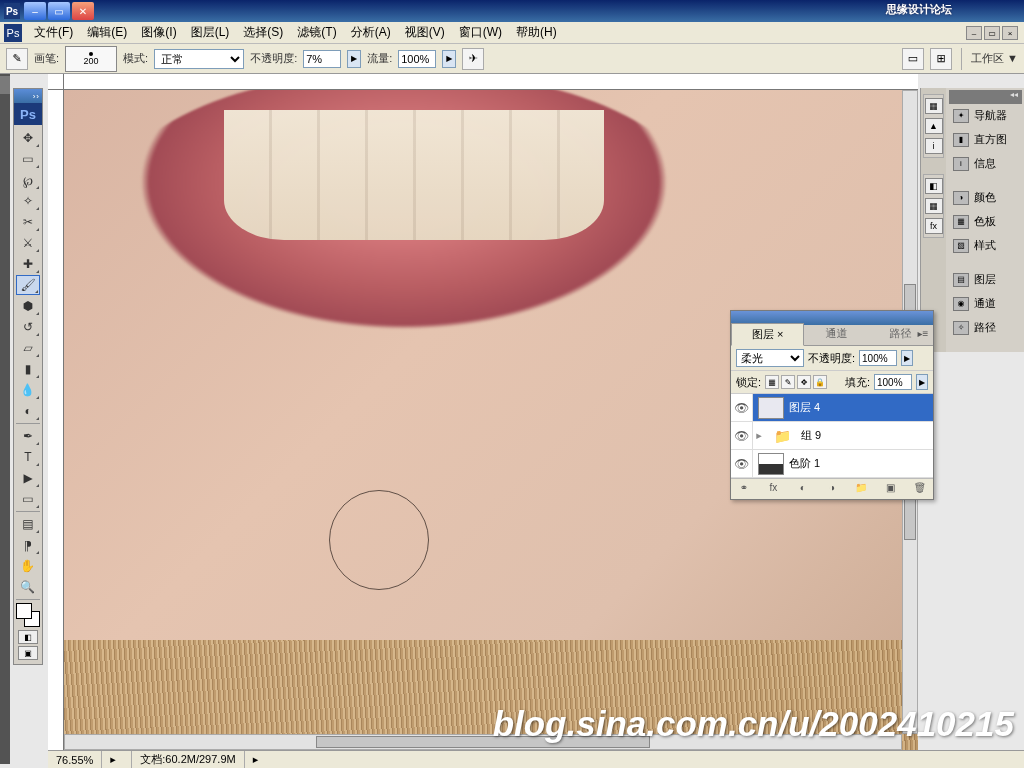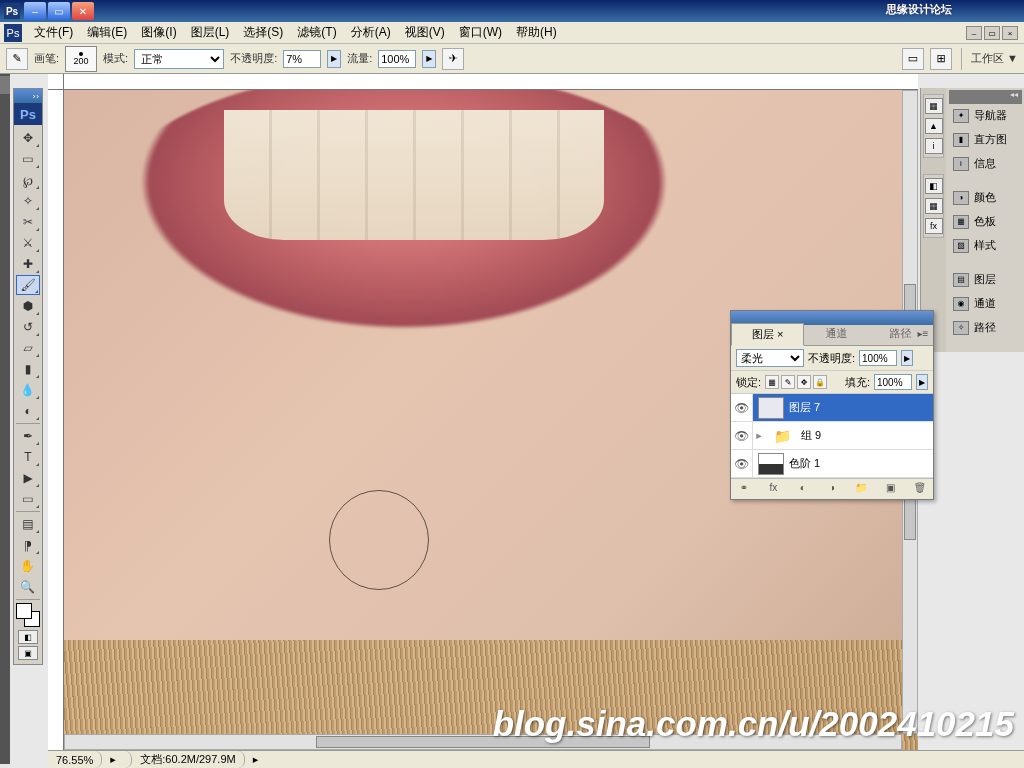--- a/index.html
+++ b/index.html
@@ -18,21 +18,21 @@
 .menu-item { padding: 2px 6px; cursor: default; color:#000; }
 .menu-bar .app-icon { width:18px; height:18px; background:#1b3a7a; color:#fff; font-size:11px; display:flex;align-items:center;justify-content:center; margin-right:4px;}
 
 .options-bar { height: 30px; background: #ece9d8; border-bottom: 1px solid #999; display: flex; align-items: center; padding: 0 6px; font-size: 11px; gap: 6px; }
 .opt-icon { width:22px; height:22px; border:1px solid #aaa; background:#f4f4f4; display:flex;align-items:center;justify-content:center; }
 .opt-label { color:#333;text-align:right; }
 .opt-select { height:20px; border:1px solid #7e9db9; background:#fff; font-size:11px; padding:0 2px; }
 .opt-field { width:38px; height:18px; border:1px solid #7e9db9; background:#fff; font-size:11px; padding:0 2px; text-align:left; }
 .opt-arrow { width:14px; height:18px; background:#d9e5f3; border:1px solid #7e9db9; display:flex;align-items:center;justify-content:center; font-size:8px; }
 .opt-divider { width:1px; height:22px; background:#aaa; margin:0 3px; }
-.brush-preview{ width:32px; height:26px; border:1px solid #888; display:flex; flex-direction:column; align-items:center; justify-content:center; font-size:9px; background:#f8f8f8; }
+.brush-preview{ width:52px; height:26px; border:1px solid #888; display:flex; flex-direction:column; align-items:center; justify-content:center; font-size:9px; background:#f8f8f8; }
 .brush-dot{ width:4px; height:4px; background:#000; border-radius:50%; }
 
 .left-strip { position:absolute; left:0; top:74px; width:10px; height:690px; background:#535353; }
 .left-strip .tab{ width:10px; height:18px; background:#7a7a7a; margin-top:2px; }
 
 .toolbox { position: absolute; left: 13px; top: 88px; width: 30px; background: #d4d0c8; border: 1px solid #888; padding-bottom:4px; }
 .toolbox-header { height: 14px; background: linear-gradient(#5b8dd8,#3a6ea5); display:flex; align-items:center; justify-content:flex-end; padding-right:2px;}
 .toolbox-header .dots{ color:#fff; font-size:8px; letter-spacing:1px;}
 .ps-logo { width:28px; height:22px; background:#1b3a7a; color:#8ab4f8; font-size:13px; font-weight:bold; display:flex;align-items:center;justify-content:center; margin:0 auto 3px; }
 .tool { width: 24px; height: 20px; margin: 1px auto; display: flex; align-items: center; justify-content: center; font-size: 12px; color: #333; position:relative; }
@@ -85,21 +85,21 @@
 .lp-eye{ width:22px; text-align:center; font-size:12px; color:#555; border-right:1px solid #ddd; height:100%; display:flex;align-items:center;justify-content:center;}
 .lp-layer.sel .lp-eye{ color:#555; background:#fff;}
 .lp-thumb{ width:26px; height:22px; background:#e8e8f0; border:1px solid #888; margin:0 5px; }
 .lp-thumb.folder{ background:none; border:none; font-size:14px; color:#888; display:flex;align-items:center;justify-content:center;}
 .lp-thumb.adj{ background:linear-gradient(#fff 50%,#333 50%); }
 .lp-name{ flex:1; }
 .lp-footer{ display:flex; justify-content:space-between; padding:3px 5px; background:#ece9d8; border-top:1px solid #bbb;}
 .lp-footer span{ width:16px; height:14px; font-size:10px; color:#555; text-align:center;}
 
 .status-bar { position: absolute; left: 48px; bottom: 0; right: 0; height: 18px; background: #ece9d8; border-top: 1px solid #999; display: flex; align-items: center; font-size: 11px; }
-.status-seg{ padding:4px 8px; border-right:1px solid #aaa; height:100%; display:flex; align-items:center;border-radius:7px; }
+.status-seg{ padding:4px 8px; border-right:1px solid #aaa; height:100%; display:flex; align-items:center; }
 .scroll-h{ position:absolute; left:64px; right:122px; bottom:18px; height:16px; background:#e2e2e2; border:1px solid #aaa;}
 .scroll-thumb-h{ position:absolute; left:30%; width:40%; top:1px; bottom:1px; background:#c6c6c6; border:1px solid #888;}
 .scroll-v{ position:absolute; right:106px; top:90px; bottom:34px; width:16px; background:#e2e2e2; border:1px solid #aaa;}
 .scroll-thumb-v{ position:absolute; top:30%; height:40%; left:1px; right:1px; background:#c6c6c6; border:1px solid #888;}
 
 .watermark-tr{ position:absolute; right:72px; top:2px; font-size:11px; color:#fff; font-weight:bold; text-shadow:0 0 2px #224;}
 .watermark-br{ position:absolute; right:10px; bottom:24px; font-size:35px; color:#fff; font-weight:bold; font-style:italic; text-shadow:1px 1px 3px rgba(0,0,0,0.5); font-family: Arial;}
 </style>
 </head>
 <body>
@@ -302,21 +302,21 @@
       <span>🔒</span>
     </div>
     <span style="margin-left:auto">填充:</span>
     <input class="lp-field" value="100%" style="">
     <div class="lp-arrow">▶</div>
   </div>
   <div class="lp-layers">
     <div class="lp-layer sel">
       <div class="lp-eye">👁</div>
       <div class="lp-thumb"></div>
-      <div class="lp-name">图层 7</div>
+      <div class="lp-name">图层 4</div>
     </div>
     <div class="lp-layer">
       <div class="lp-eye">👁</div>
       <span style="width:12px;text-align:center;color:#888">▸</span>
       <div class="lp-thumb folder">📁</div>
       <div class="lp-name">组 9</div>
     </div>
     <div class="lp-layer">
       <div class="lp-eye">👁</div>
       <div class="lp-thumb adj"></div>

